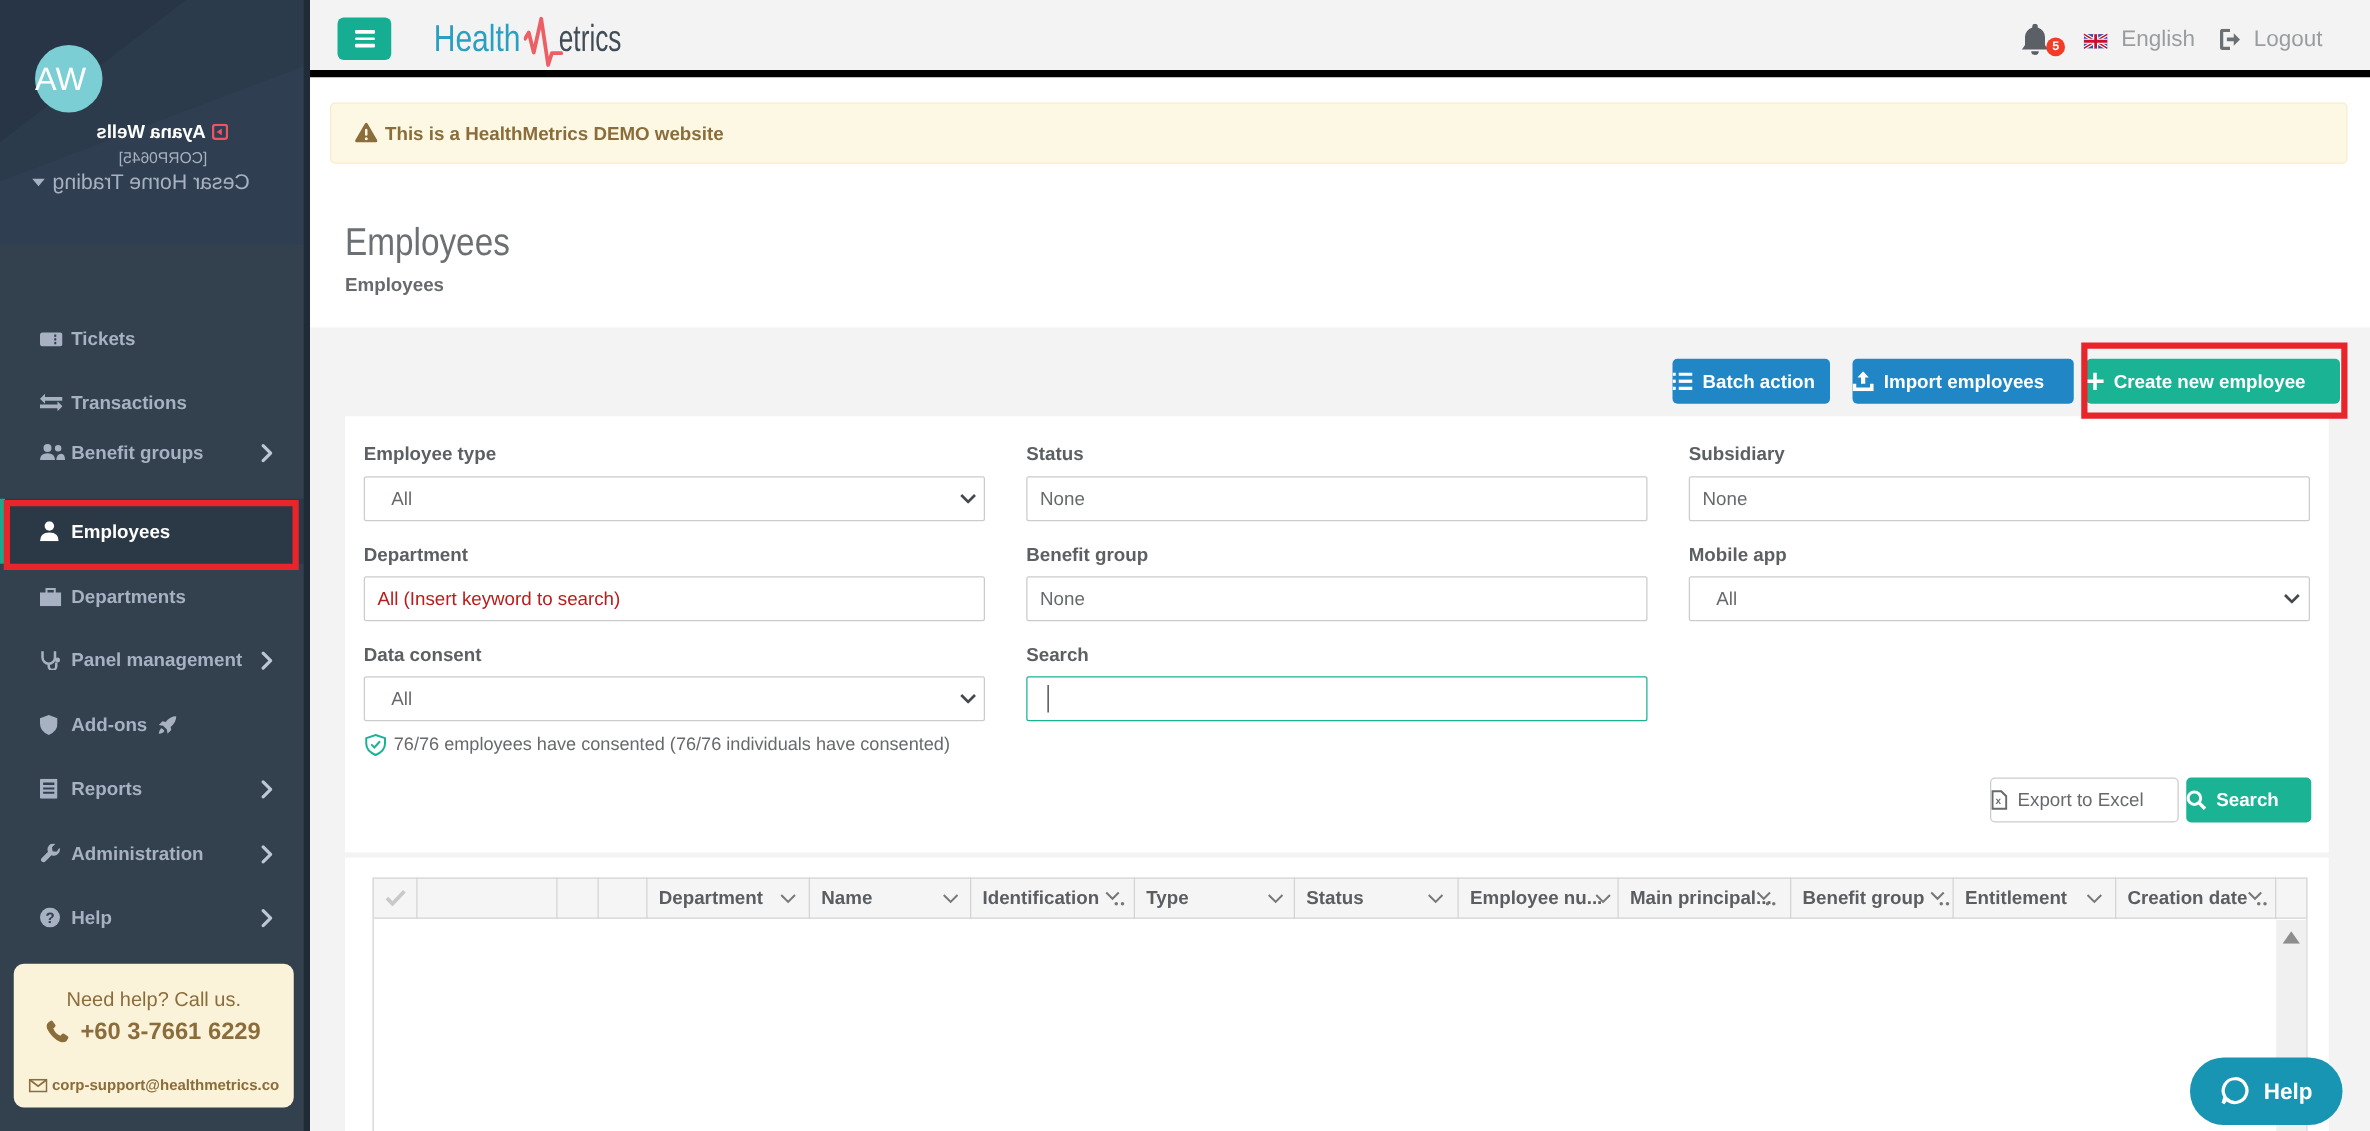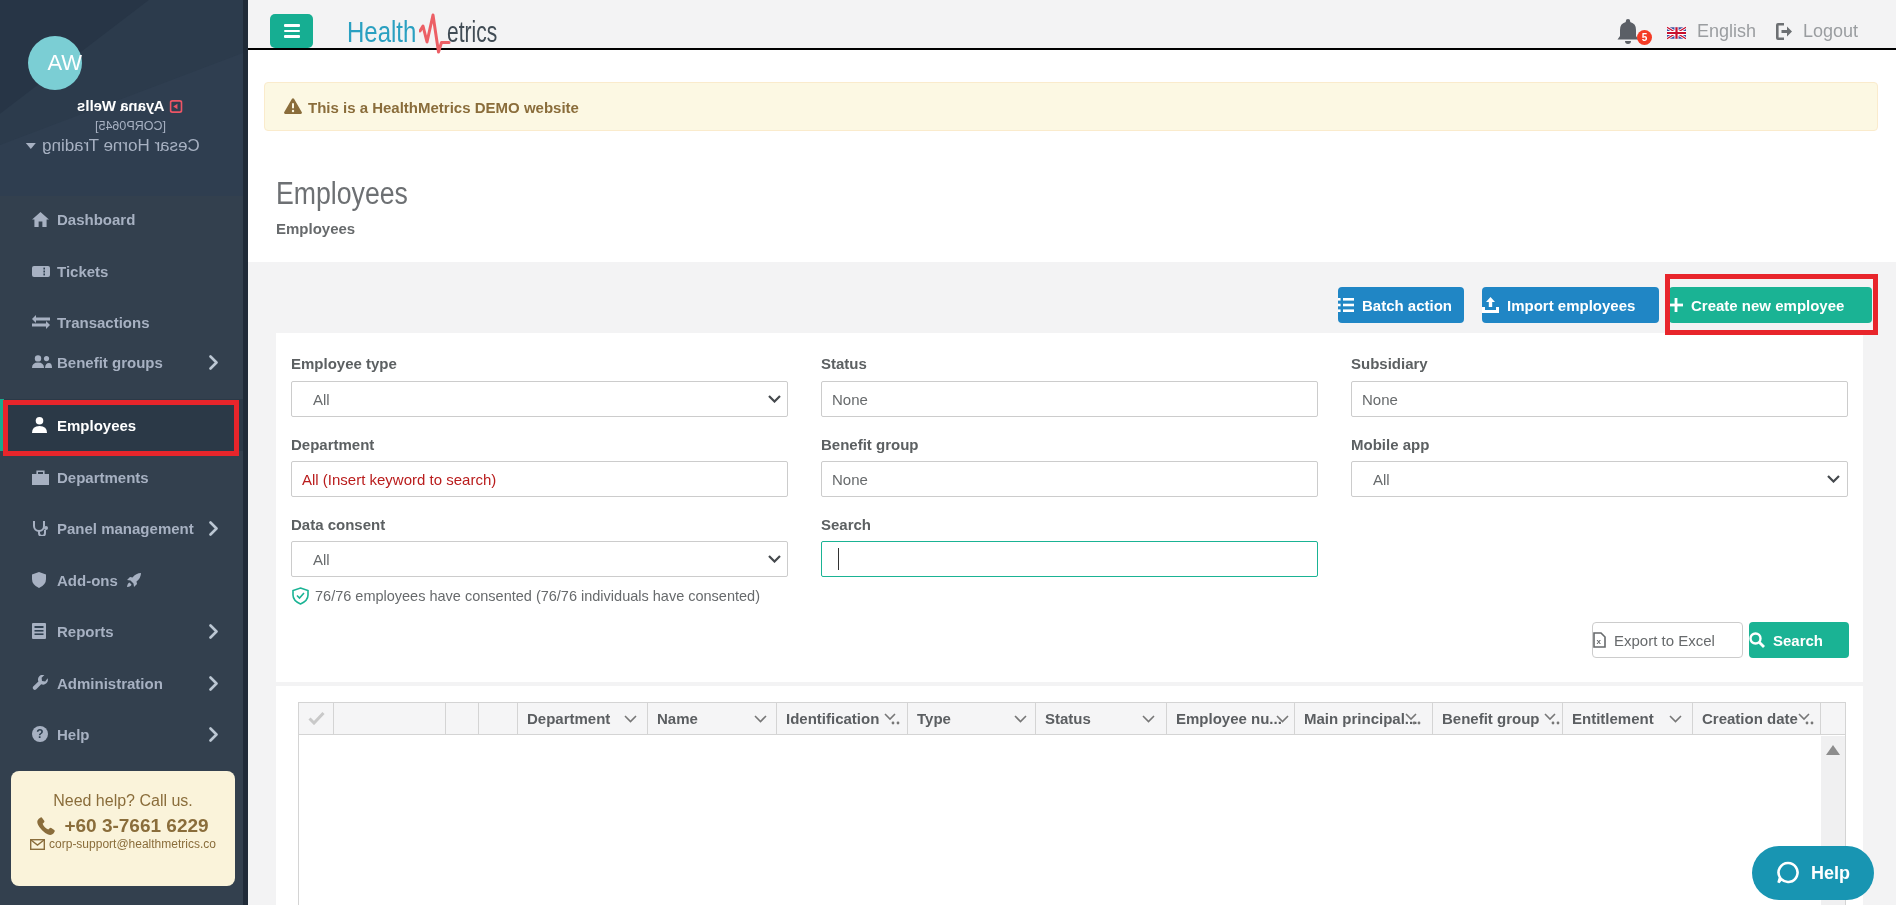--- a/index.html
+++ b/index.html
@@ -7,35 +7,35 @@
   body { font-family:"Liberation Sans", sans-serif; background:#fff; position:relative; }
   .abs { position:absolute; }
   svg { display:block; }
 
   
   #sidebar { left:0; top:0; width:248px; height:905px; background:#33404e; }
   #sidebar .edge { position:absolute; right:0; top:0; width:5px; height:905px; background:#202b38; z-index:5; }
   #profilebg { left:0; top:0; width:248px; height:196px; background:#2c3b4c; overflow:hidden; }
   #profilebg .tri1 { position:absolute; left:0; top:0; width:248px; height:196px; background:#273546; clip-path:polygon(0 0, 60% 0, 0 58%); }
   #profilebg .tri2 { position:absolute; left:0; top:0; width:248px; height:196px; background:#2f3e50; clip-path:polygon(0 100%, 0 74%, 100% 26%, 100% 100%); }
-  #avatar { left:28px; top:36px; width:54px; height:54px; border-radius:50%; background:#7bced4; color:#fff; font-size:22px; text-align:right; line-height:54px; }
+  #avatar { left:28px; top:36px; width:54px; height:54px; border-radius:50%; background:#7bced4; color:#fff; font-size:26px; text-align:left; line-height:54px; }
   .mirror { position:absolute; transform:scaleX(-1); white-space:nowrap; color:#a7b1c2; }
   #pl1 { left:77px; top:97px; font-size:15px; font-weight:bold; color:#fff; }
   #pl2 { left:95px; top:119px; font-size:12.5px; }
   #pl3 { left:26px; top:136px; font-size:17px; }
   .navitem { left:0; width:248px; height:52px; display:flex; align-items:center; color:#a7b1c2; font-size:15px; font-weight:bold; }
   .navitem .nicon { width:25px; margin-left:32px; display:flex; justify-content:flex-start; }
   .navitem .chev { position:absolute; right:30px; width:9px; height:15px; }
   .navitem.active { background:#2b3947; border-left:4px solid #19aa8d; color:#fff; }
   .navitem.active .nicon { margin-left:28px; }
   #redbox1 { left:3px; top:400px; width:236px; height:56px; border:5px solid #e8252b; }
   #helpbox { left:11px; top:771px; width:224px; height:115px; background:#faf3da; border-radius:8px; color:#8a6d3b; text-align:center; }
 
   
-  #topbar { left:248px; top:0; width:1648px; height:50px; background:#f3f3f4; border-bottom:2px solid #000000; }
+  #topbar { left:248px; top:0; width:1648px; height:62px; background:#f3f3f4; border-bottom:6px solid #000000; }
   #hamburger { left:22px; top:14px; width:43px; height:34px; background:#16ae92; border-radius:5px; }
   #hamburger span { position:absolute; left:14px; width:16px; height:2.8px; background:#fff; border-radius:1px; }
   #logo { left:99px; top:15px; width:200px; height:40px; font-weight:bold; color:#3a4a54; }
   #logo span { position:absolute; top:0; font-size:30px; font-weight:normal; transform-origin:0 0; }
   #logo .h { left:0; color:#2aa0c1; transform:scaleX(0.8); }
   #logo .e { left:100px; color:#414c55; transform:scaleX(0.7); }
 
   
   #whiteband { left:248px; top:62px; width:1648px; height:200px; background:#fff; }
   #banner { left:16px; top:20px; width:1614px; height:49px; background:#fcf8e3; border:1px solid #faebcc; border-radius:4px; color:#8a6d3b; font-weight:bold; font-size:15px; }
@@ -77,25 +77,20 @@
       <div class="tri1"></div>
       <div class="tri2"></div>
     </div>
     <div id="avatar" class="abs">AW</div>
     <div id="pl1" class="mirror"><svg width="13" height="13" viewBox="0 0 14 14" style="display:inline-block;vertical-align:-2px;margin-right:5px">
         <rect x="1" y="1" width="12" height="12" rx="2" fill="none" stroke="#ed5565" stroke-width="2"></rect>
         <path d="M5.5 4 L10 7 L5.5 10 Z" fill="#ed5565"></path>
       </svg>Ayana Wells</div>
     <div id="pl2" class="mirror">[CORP0645]</div>
     <div id="pl3" class="mirror">Cesar Horne Trading<span style="display:inline-block;vertical-align:2px;margin-left:6px;width:0;height:0;border-left:5px solid transparent;border-right:5px solid transparent;border-top:6px solid #a7b1c2;"></span></div>
-    <div class="navitem abs" style="top:193px"><span class="nicon">
-        <svg width="17" height="15" viewBox="0 0 18 16" fill="#a7b1c2">
-          <path d="M9 0 L18 8 L15.5 8 L15.5 16 L11 16 L11 10 L7 10 L7 16 L2.5 16 L2.5 8 L0 8 Z"></path>
-        </svg>
-      </span>Dashboard</div>
     <div class="navitem abs" style="top:296px"><span class="nicon">
         <svg width="18" height="14" viewBox="0 0 18 14" fill="#a7b1c2">
           <path d="M4 0 L4 2.5 L18 2.5 L18 5.5 L4 5.5 L4 8 L0 4 Z"></path>
           <path d="M14 6 L14 8.5 L0 8.5 L0 11.5 L14 11.5 L14 14 L18 10 Z"></path>
         </svg>
       </span>Transactions</div>
     <div class="navitem abs" style="top:245px"><span class="nicon">
         <svg width="18" height="13" viewBox="0 0 18 13">
           <rect x="0" y="1" width="18" height="11" rx="2" fill="#a7b1c2"></rect>
           <rect x="11.4" y="2.6" width="1.6" height="1.9" fill="#2f4050"></rect>
@@ -174,21 +169,21 @@
         <svg width="9" height="15" viewBox="0 0 9 15">
           <path d="M1.5 1.5 L7.5 7.5 L1.5 13.5" fill="none" stroke="#bcc7d3" stroke-width="2.6" stroke-linecap="round" stroke-linejoin="round"></path>
         </svg>
       </span></div>
     <div id="redbox1" class="abs"></div>
     <div id="helpbox" class="abs">
       <div style="margin-top:21px;font-size:16px;">Need help? Call us.</div>
       <div style="margin-top:5px;font-size:19px;font-weight:bold;"><svg width="18" height="18" viewBox="0 0 16 16" fill="#8a6d3b" style="display:inline-block;vertical-align:-3px;margin-right:9px">
           <path d="M3.2 0.5 Q4 0 4.6 0.8 L6.4 3.4 Q6.9 4.2 6.2 4.9 L5 6.1 Q5.8 8 7 9.2 Q8.2 10.4 10 11.2 L11.2 10 Q11.9 9.3 12.7 9.8 L15.3 11.6 Q16.1 12.2 15.6 13 Q14.8 14.9 13.3 15.6 Q11.7 16.4 9.4 15.3 Q7 14.2 4.5 11.7 Q2 9.2 0.9 6.8 Q-0.2 4.5 0.6 2.9 Q1.3 1.4 3.2 0.5 Z"></path>
         </svg>+60 3-7661 6229</div>
-      <div style="margin-top:0;font-size:12px;font-weight:normal;"><svg width="15" height="11" viewBox="0 0 15 11" style="display:inline-block;vertical-align:-2px;margin-right:4px">
+      <div style="margin-top:24px;font-size:12px;font-weight:bold;"><svg width="15" height="11" viewBox="0 0 15 11" style="display:inline-block;vertical-align:-2px;margin-right:4px">
           <rect x="0.7" y="0.7" width="13.6" height="9.6" fill="none" stroke="#8a6d3b" stroke-width="1.4"></rect>
           <path d="M1 1 L7.5 6 L14 1" fill="none" stroke="#8a6d3b" stroke-width="1.4"></path>
         </svg>corp-support@healthmetrics.co</div>
     </div>
   </div>
   <div id="topbar" class="abs">
     <div id="hamburger" class="abs">
       <span style="top:10px"></span>
       <span style="top:15.6px"></span>
       <span style="top:21.2px"></span>

